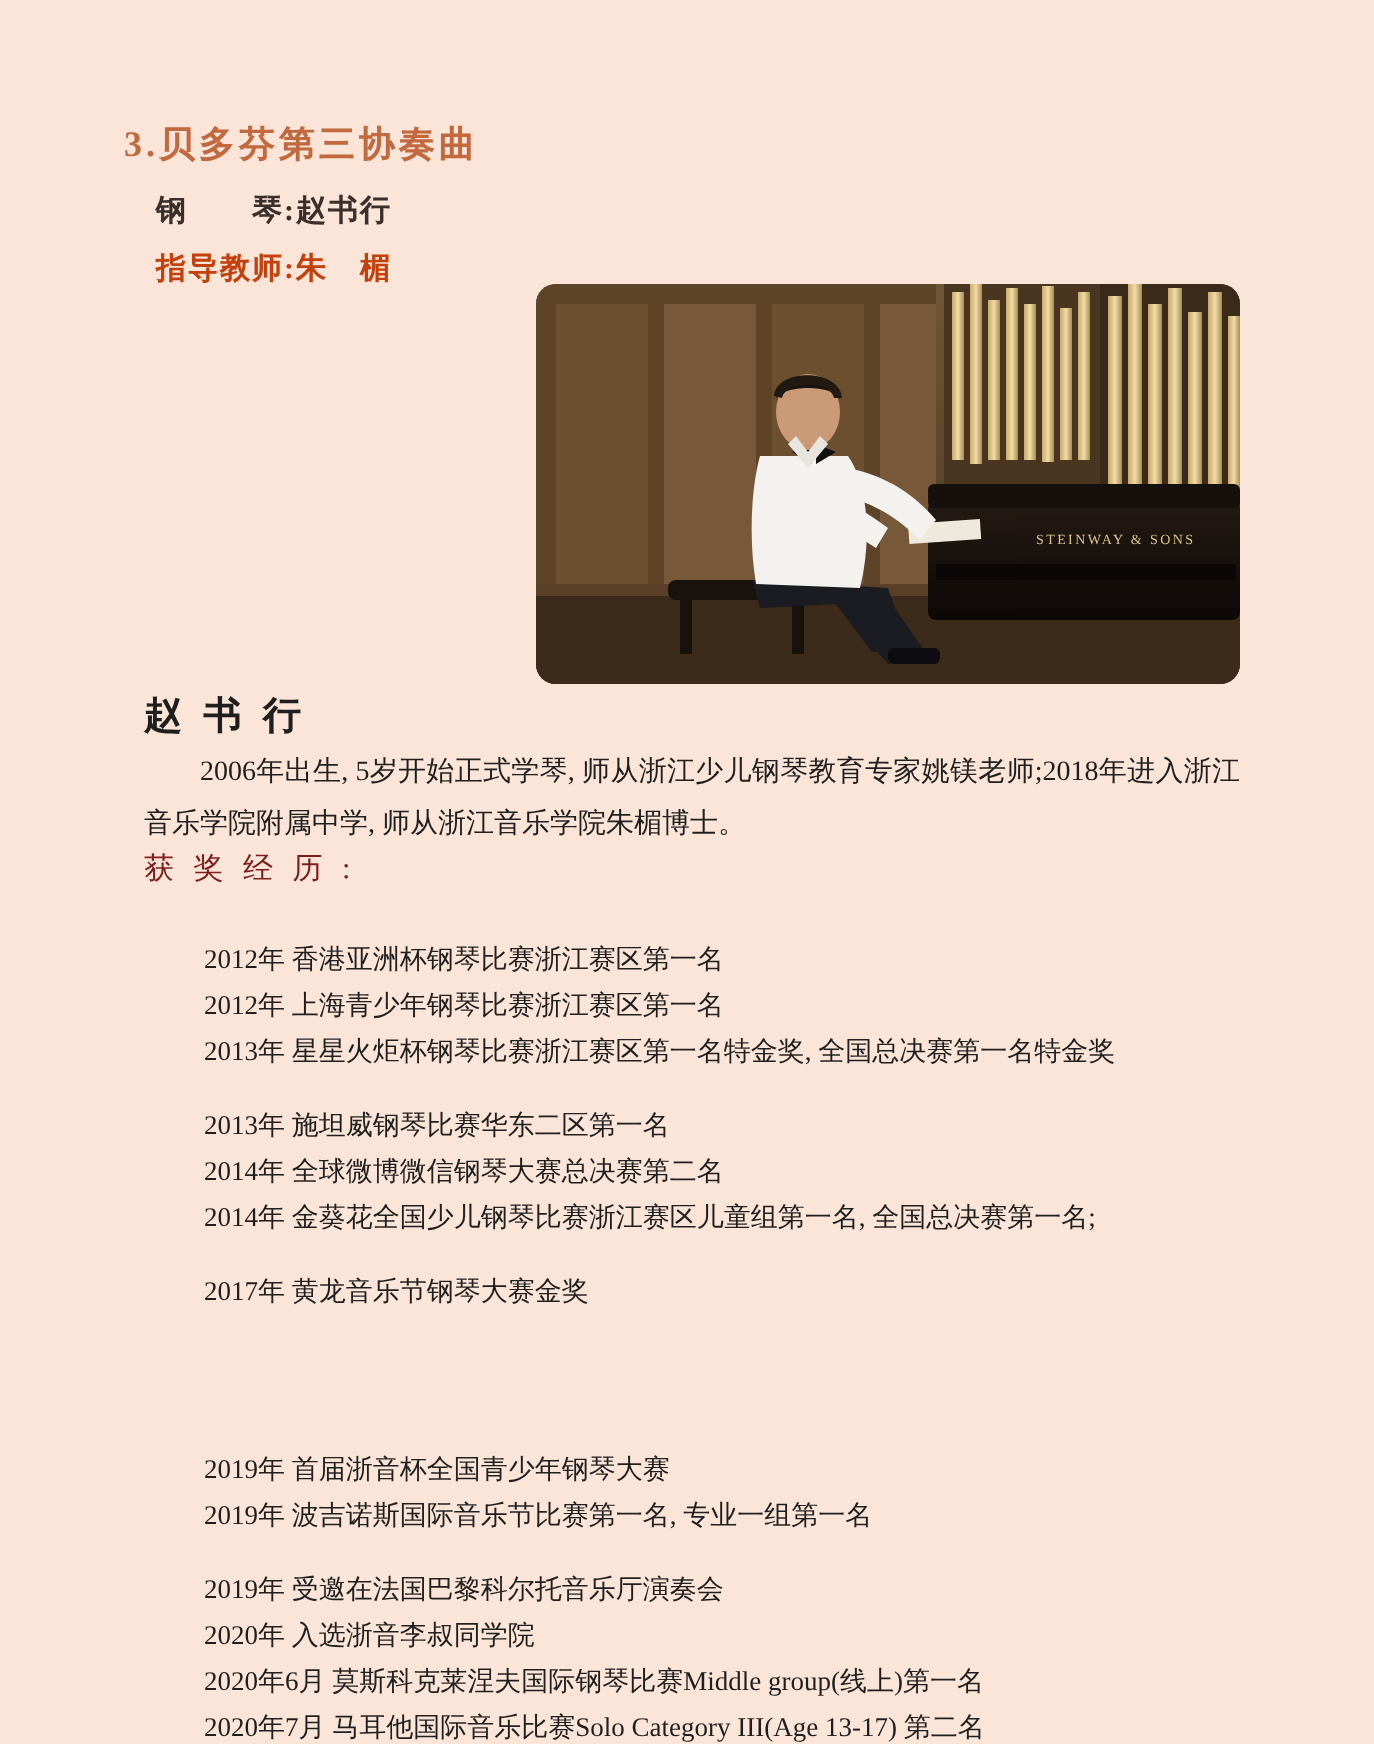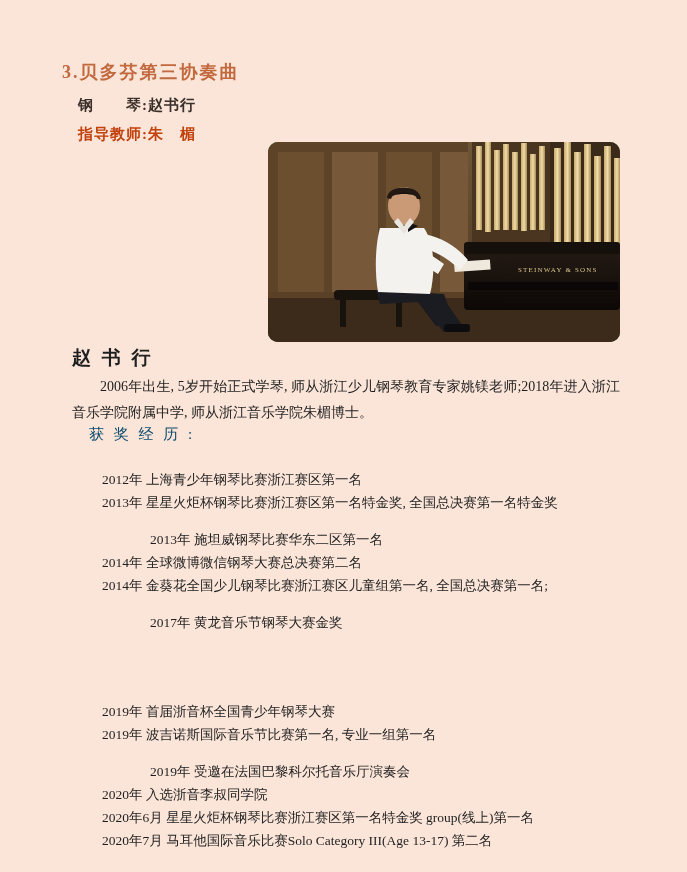--- a/index.html
+++ b/index.html
@@ -78,40 +78,40 @@
     top: 374px;
     width: 548px;
     font-size: 14px;
     line-height: 26px;
     text-indent: 28px;
     color: #1f1f1f;
     text-align: justify;
   }
   .awards-heading {
     position: absolute;
-    left: 89px;
+    left: 72px;
     top: 425px;
     font-size: 15px;
     letter-spacing: 3px;
-    color: #0c4a6e;
+    color: #7f1d1d;
     white-space: nowrap;
   }
   .awards {
     position: absolute;
     left: 102px;
     top: 468px;
     width: 520px;
     font-size: 13.5px;
     line-height: 23px;
     color: #1f1f1f;
   }
   .award-line {
     white-space: nowrap;
   }
-  .award-line.gap-sm { margin-top: 14px; margin-left: 48px; }
+  .award-line.gap-sm { margin-top: 14px; }
   .award-line.gap-lg { margin-top: 66px; }
 </style>
 </head>
 <body>
 
 <div class="page">
 
   <div class="title">3.贝多芬第三协奏曲</div>
 
   <div class="credit-piano">钢　　琴:赵书行</div>
@@ -203,27 +203,28 @@
     </svg>
   </div>
 
   <div class="person-name">赵 书 行</div>
 
   <div class="bio">2006年出生, 5岁开始正式学琴, 师从浙江少儿钢琴教育专家姚镁老师;2018年进入浙江音乐学院附属中学, 师从浙江音乐学院朱楣博士。</div>
 
   <div class="awards-heading">获 奖 经 历 :</div>
 
   <div class="awards">
+    <div class="award-line">2012年 香港亚洲杯钢琴比赛浙江赛区第一名</div>
     <div class="award-line">2012年 上海青少年钢琴比赛浙江赛区第一名</div>
     <div class="award-line">2013年 星星火炬杯钢琴比赛浙江赛区第一名特金奖, 全国总决赛第一名特金奖</div>
     <div class="award-line gap-sm">2013年 施坦威钢琴比赛华东二区第一名</div>
     <div class="award-line">2014年 全球微博微信钢琴大赛总决赛第二名</div>
     <div class="award-line">2014年 金葵花全国少儿钢琴比赛浙江赛区儿童组第一名, 全国总决赛第一名;</div>
     <div class="award-line gap-sm">2017年 黄龙音乐节钢琴大赛金奖</div>
     <div class="award-line gap-lg">2019年 首届浙音杯全国青少年钢琴大赛</div>
     <div class="award-line">2019年 波吉诺斯国际音乐节比赛第一名, 专业一组第一名</div>
     <div class="award-line gap-sm">2019年 受邀在法国巴黎科尔托音乐厅演奏会</div>
     <div class="award-line">2020年 入选浙音李叔同学院</div>
-    <div class="award-line">2020年6月 星星火炬杯钢琴比赛浙江赛区第一名特金奖 group(线上)第一名</div>
+    <div class="award-line">2020年6月 莫斯科克莱涅夫国际钢琴比赛Middle group(线上)第一名</div>
     <div class="award-line">2020年7月 马耳他国际音乐比赛Solo Category III(Age 13-17) 第二名</div>
   </div>
 
 </div>
 
 </body></html>

